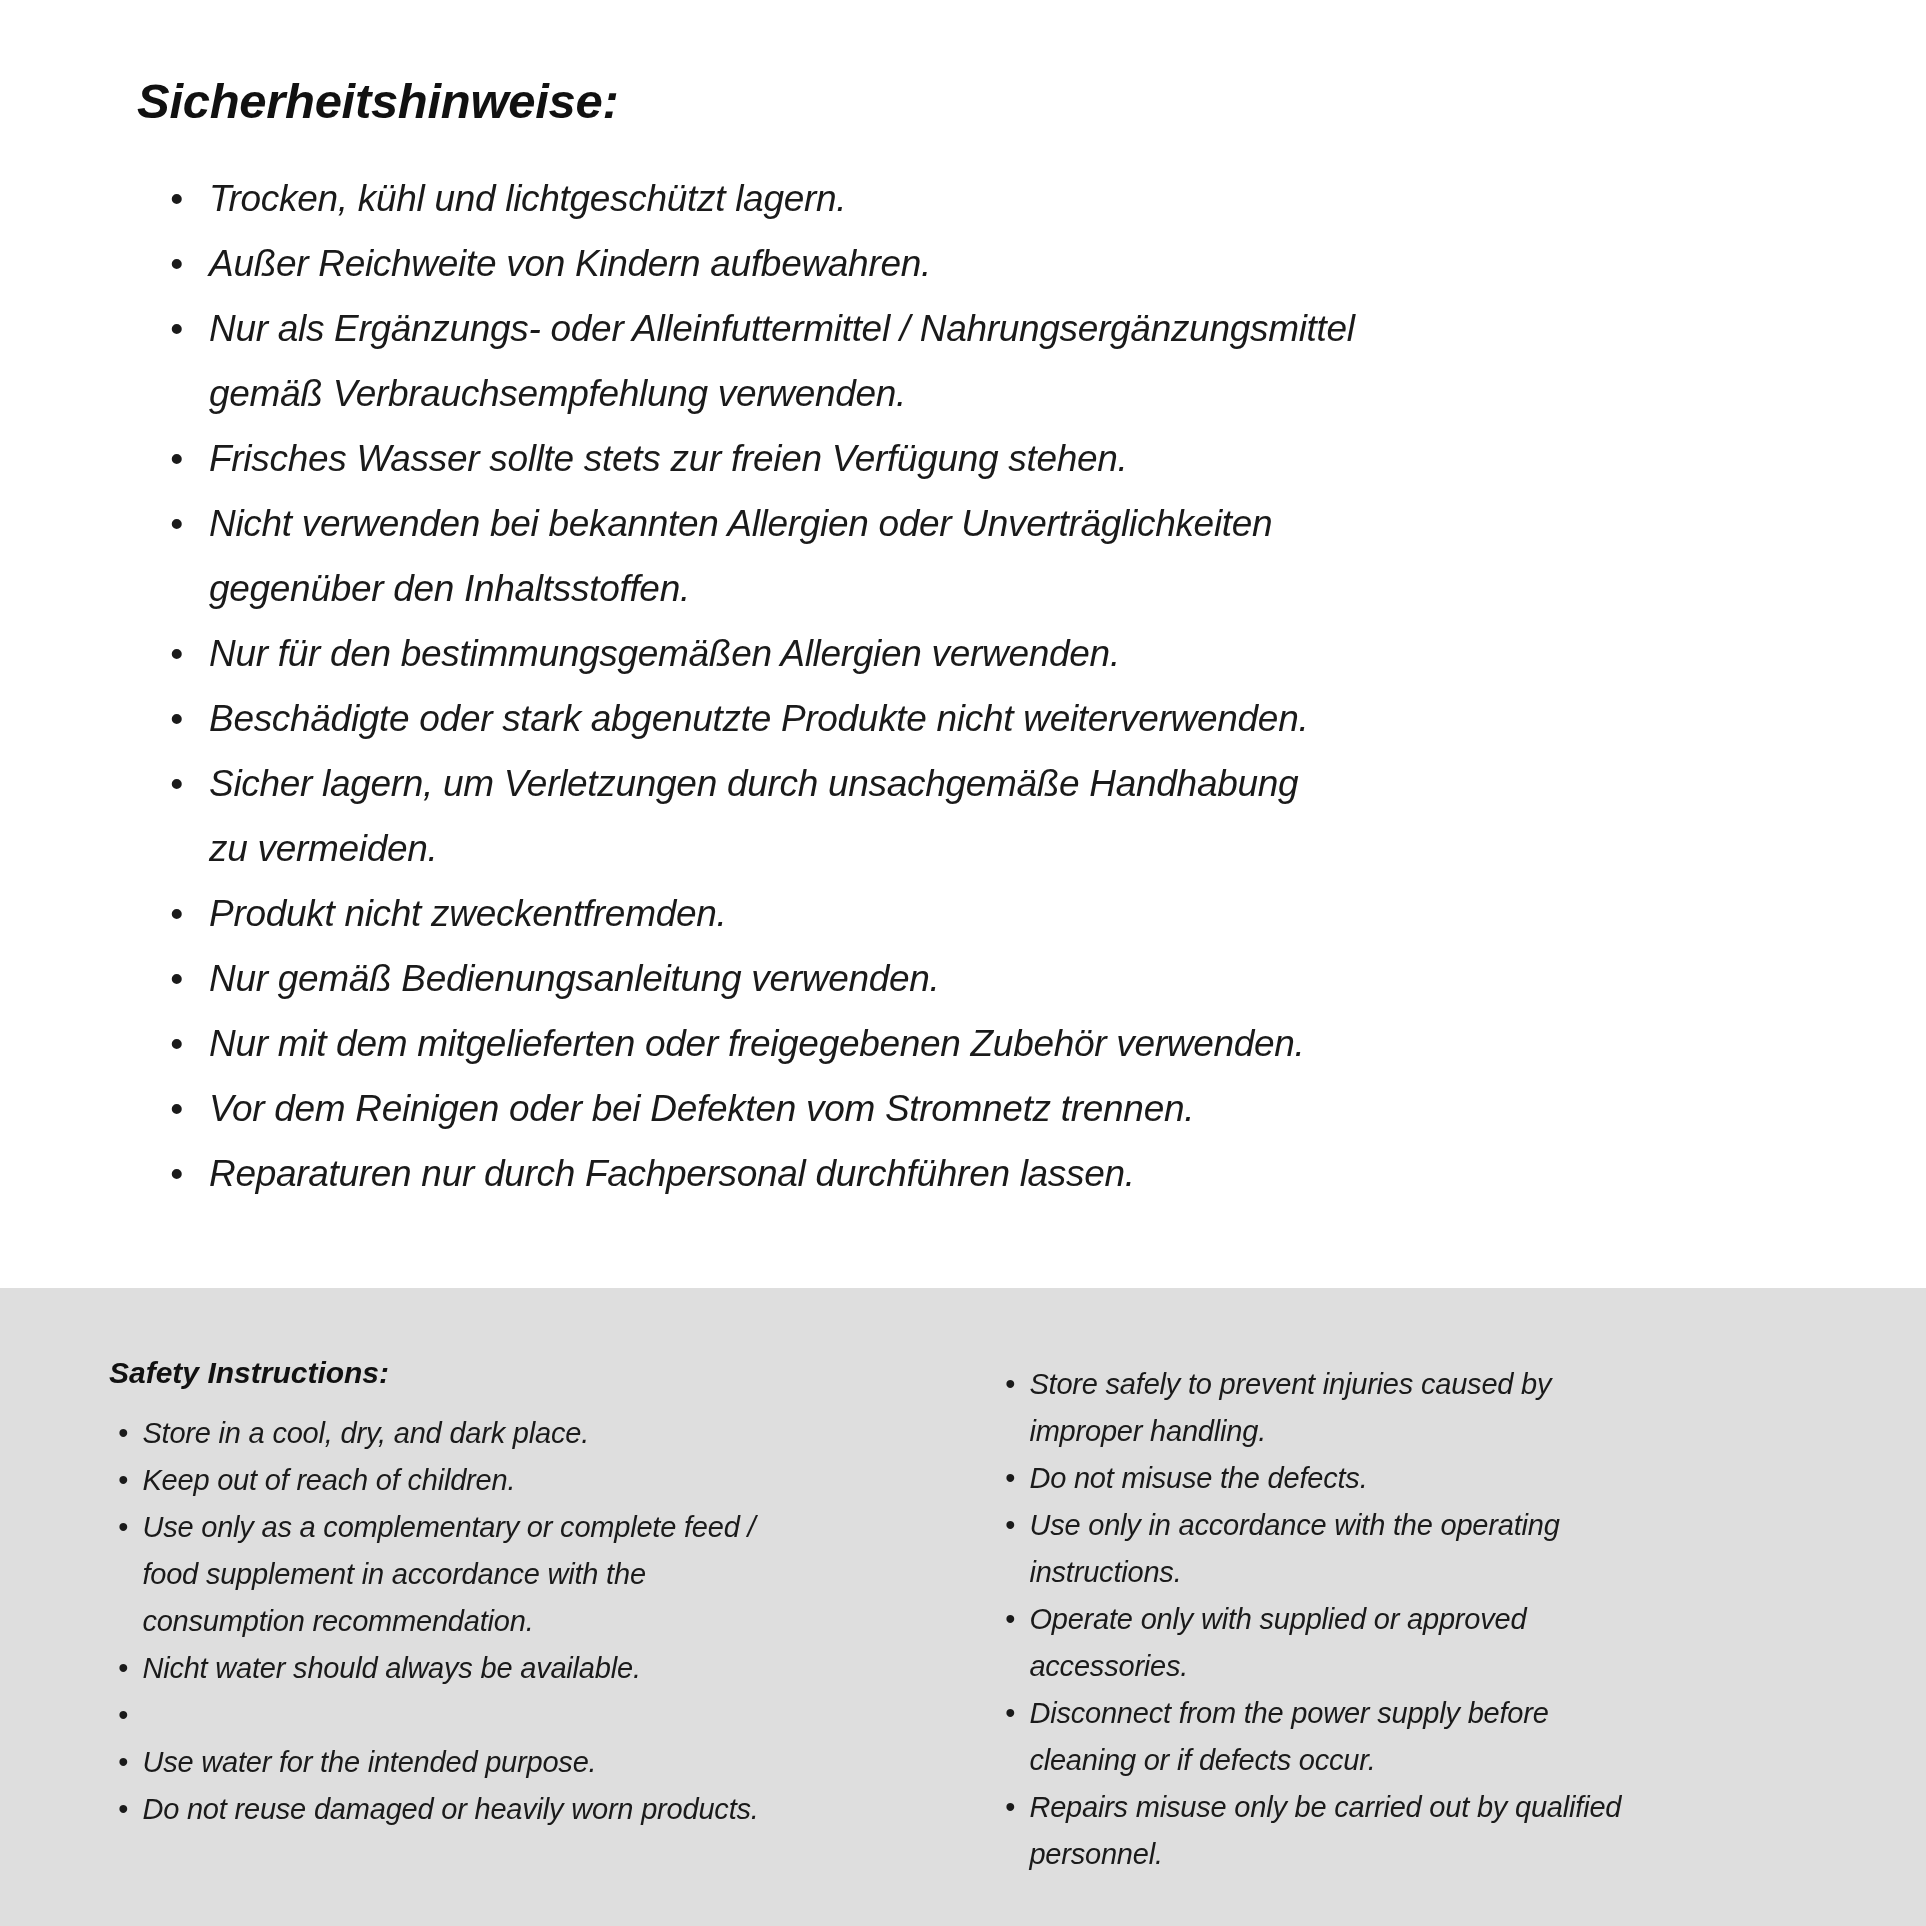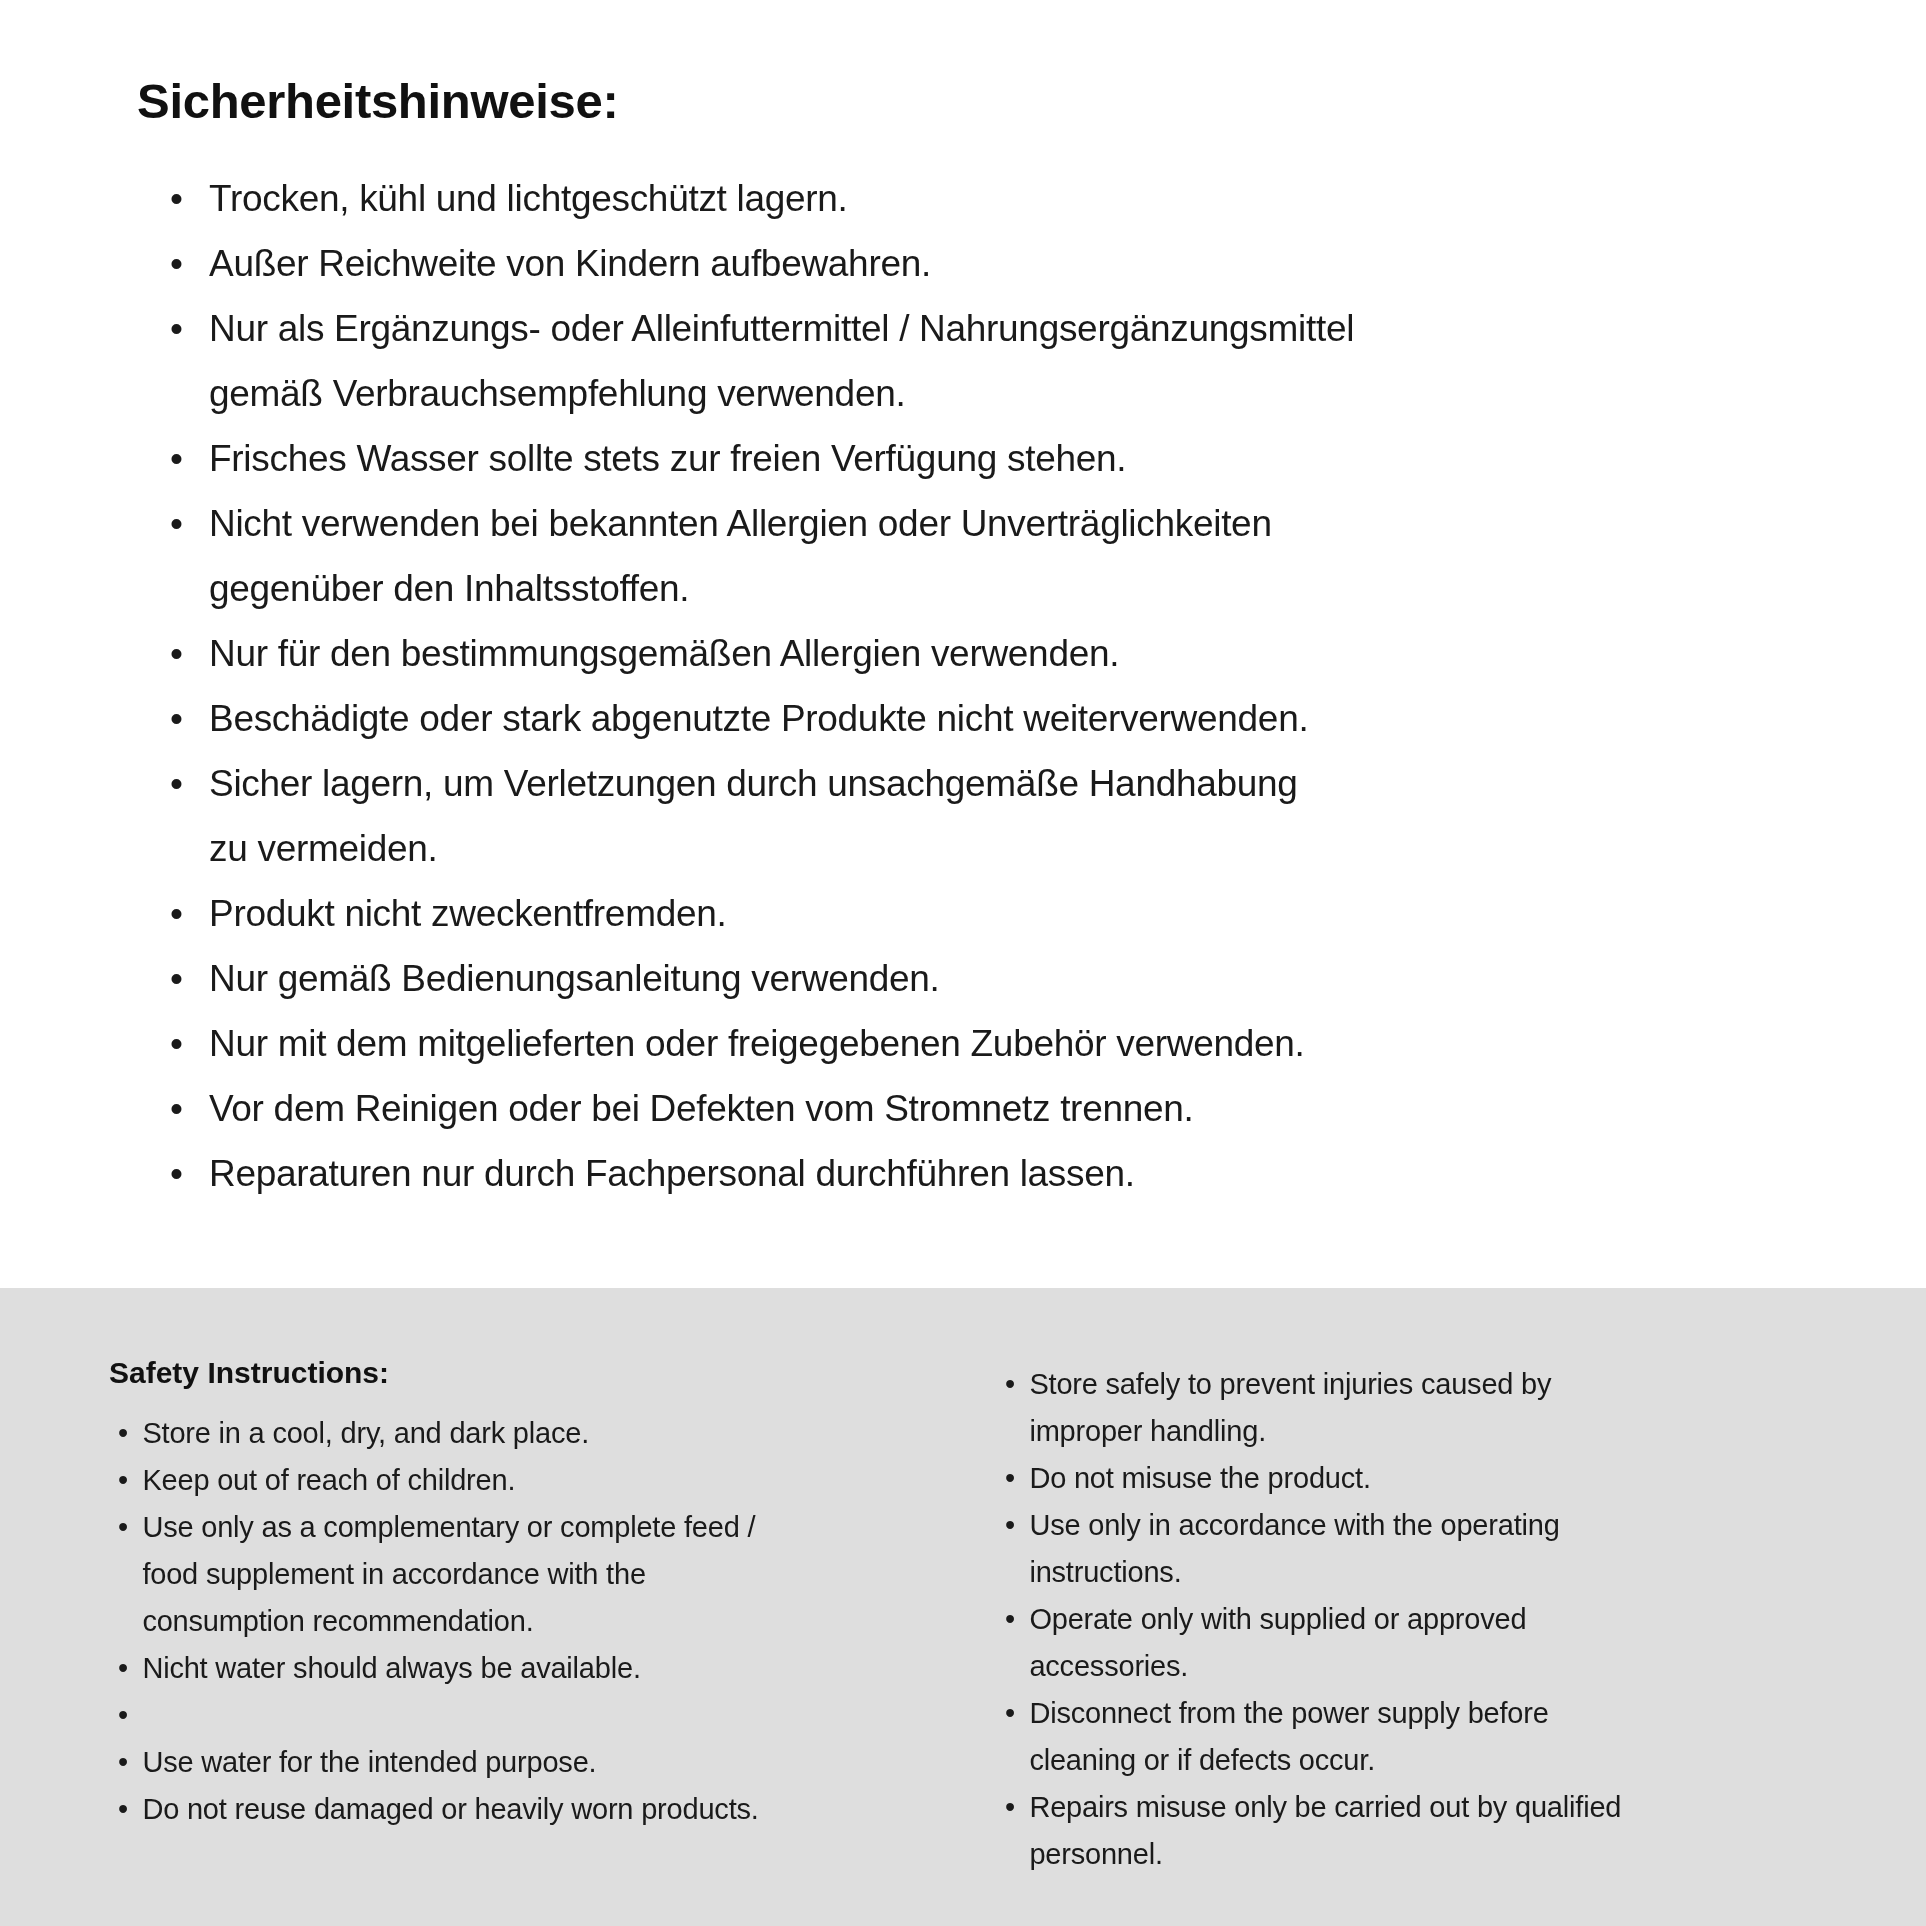--- a/index.html
+++ b/index.html
@@ -4,20 +4,21 @@
 <style>
   html,body{margin:0;padding:0;}
   .page{
     position:relative;
     width:1926px;height:1926px;
     background:#ffffff;
     font-family:"Liberation Sans", sans-serif;
     color:#1a1a1a;
     overflow:hidden;
     box-sizing:border-box;
+    font-style:italic;
   }
   
   .section-de{
     box-sizing:border-box;
     height:1288px;
     padding:72px 58px 0 137px;
   }
   .section-de h1{
     margin:0 0 35px 0;
     font-size:49px;
@@ -173,21 +174,21 @@
     </div>
     <div class="col-right">
       <ul class="blist">
         <li>
             <span class="mk">•</span>
             <span class="tx">Store safely to prevent injuries caused by
 improper handling.</span>
           </li>
         <li>
             <span class="mk">•</span>
-            <span class="tx">Do not misuse the product.</span>
+            <span class="tx">Do not misuse the defects.</span>
           </li>
         <li>
             <span class="mk">•</span>
             <span class="tx">Use only in accordance with the operating
 instructions.</span>
           </li>
         <li>
             <span class="mk">•</span>
             <span class="tx">Operate only with supplied or approved
 accessories.</span>

